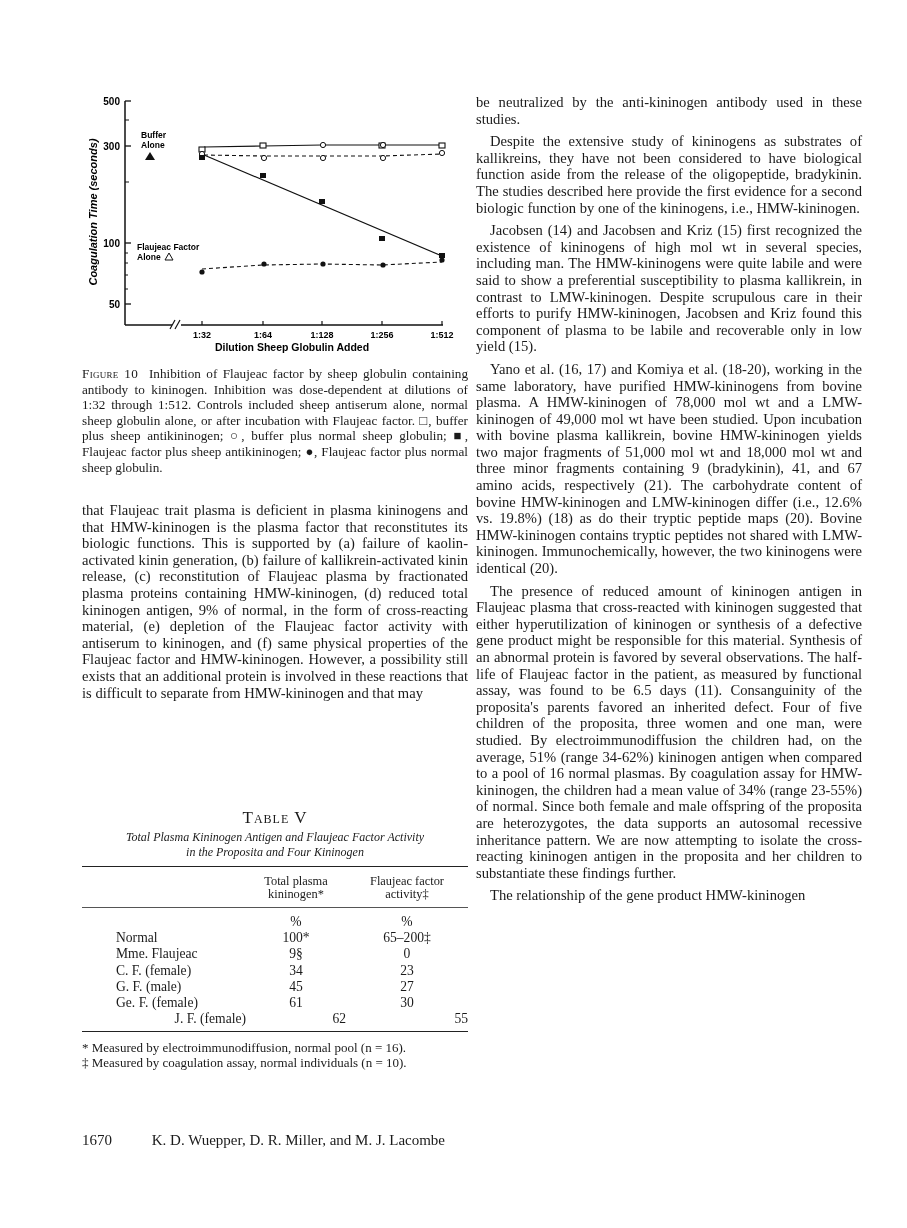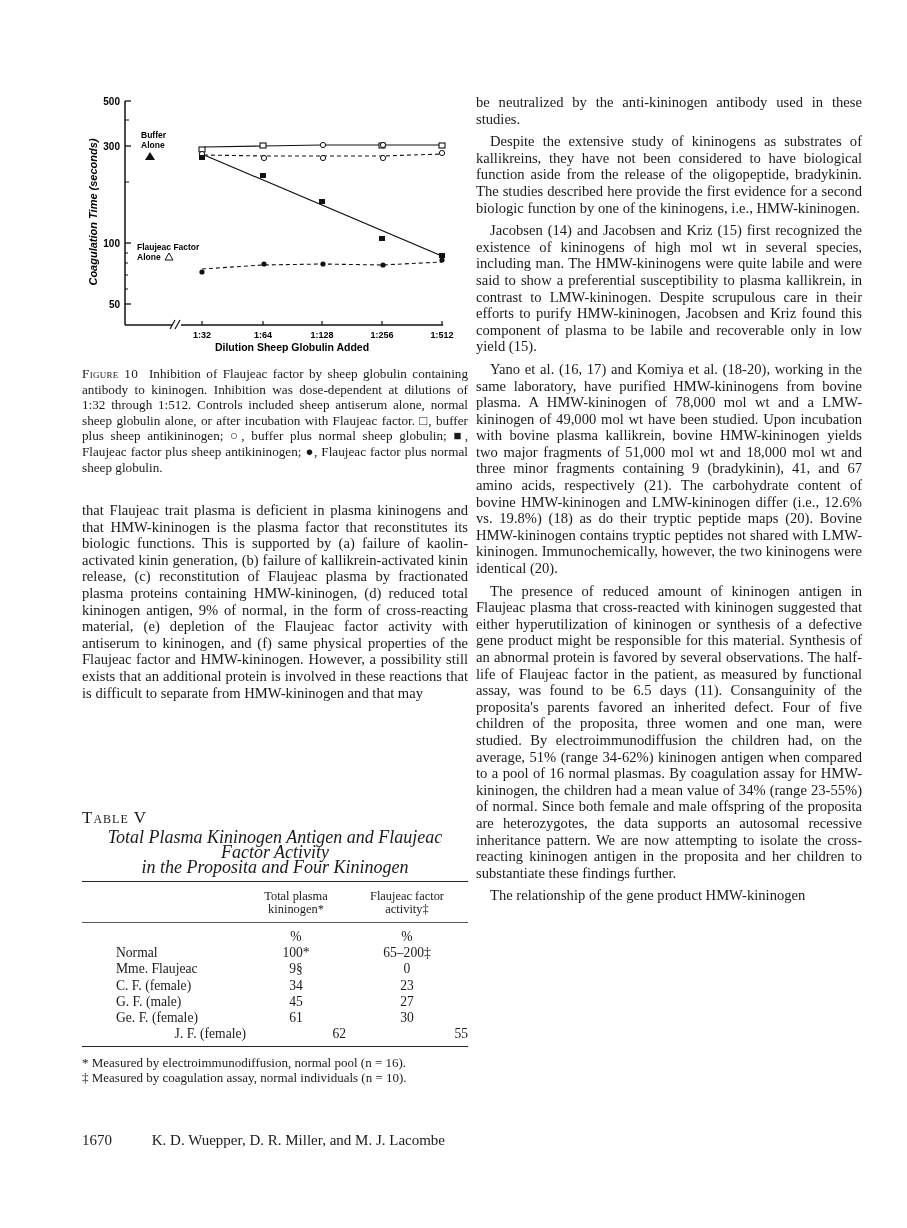--- a/index.html
+++ b/index.html
@@ -9,22 +9,22 @@
   .left { left: 82px; width: 386px; }
   .right { left: 476px; width: 386px; }
   p.body { margin: 0; font-size: 14.6px; line-height: 16.6px; text-align: justify; hyphens: manual; }
   p.indent { text-indent: 14px; }
   p.gap { margin-top: 6px; }
   .figure { position: absolute; left: 82px; top: 88px; width: 385px; height: 270px; }
   .figure svg { display: block; }
   .caption { position: absolute; left: 82px; top: 366px; width: 386px; font-size: 13.2px; line-height: 15.6px; text-align: justify; }
   .caption .fig-label { font-variant: small-caps; letter-spacing: 0.3px; }
   .table-block { position: absolute; left: 82px; top: 808px; width: 386px; }
-  .table-title { text-align: left; font-variant: small-caps; font-size: 17px; letter-spacing: 1px; margin-bottom: 2px; }
-  .table-subtitle { text-align: center; font-style: italic; font-size: 18px; line-height: 15px; }
+  .table-title { text-align: center; font-variant: small-caps; font-size: 17px; letter-spacing: 1px; margin-bottom: 2px; }
+  .table-subtitle { text-align: center; font-style: italic; font-size: 12px; line-height: 15px; }
   table.data { width: 100%; border-collapse: collapse; margin-top: 6px; font-size: 13.6px; }
   table.data thead th { font-weight: normal; font-size: 12.4px; line-height: 13px; padding: 8px 0 6px 0; vertical-align: top; }
   table.data thead tr { border-top: 1.5px solid #222; border-bottom: 1px solid #555; }
   table.data tbody td { padding: 0; line-height: 16.2px; }
   table.data tbody tr.units td { padding-top: 6px; }
   table.data tbody tr.last td { padding-bottom: 4px; text-align: right; }
   table.data tbody { border-bottom: 1.5px solid #222; }
   table.data td.name { padding-left: 34px; width: 130px; margin-top: 40px; }
   table.data td.num { text-align: center; }
   table.data th.c1, table.data td.c1 { width: 100px; }

